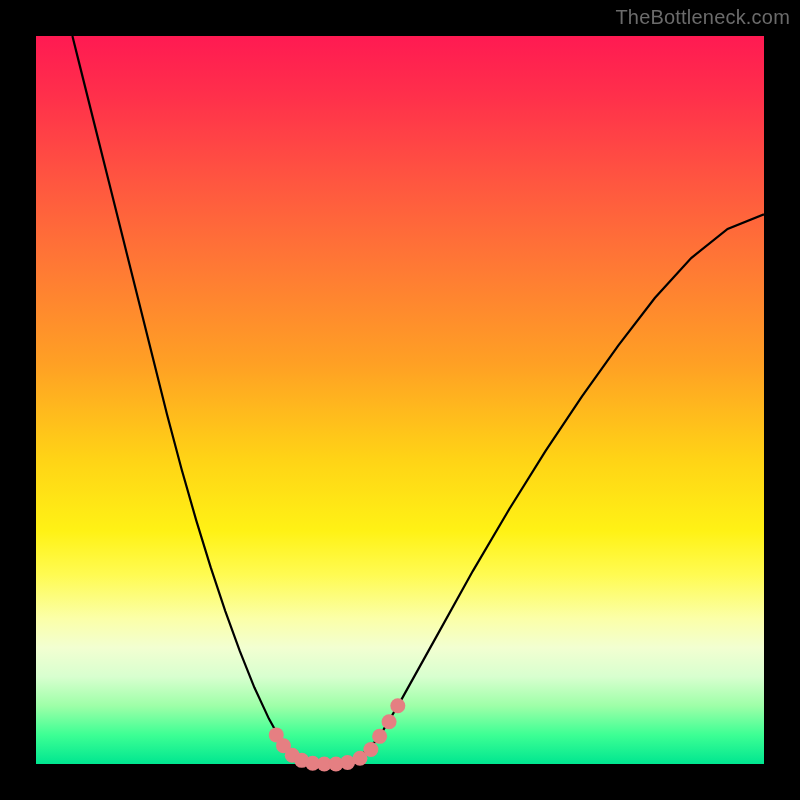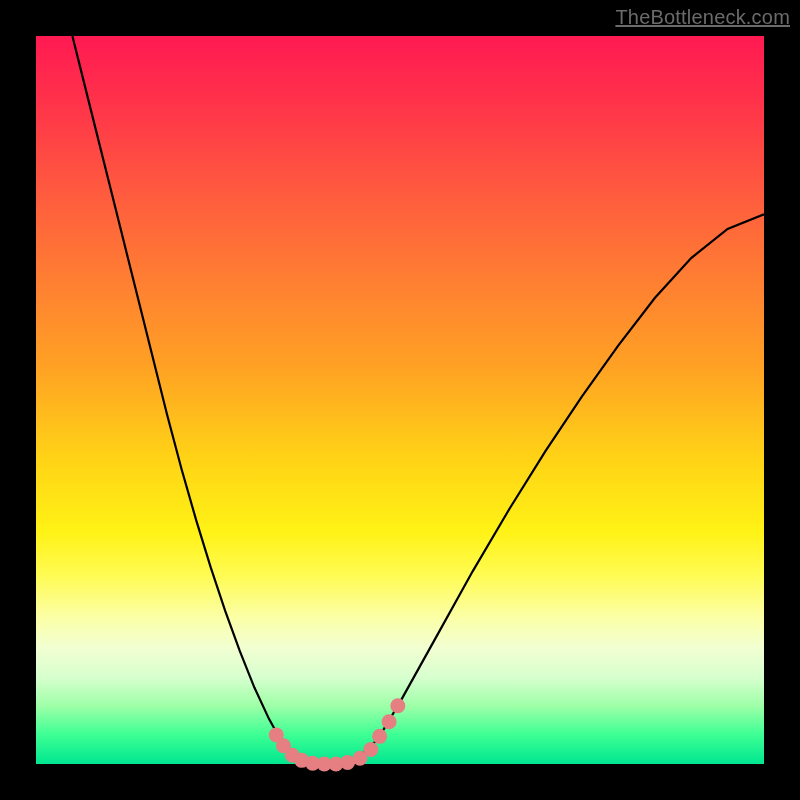--- a/index.html
+++ b/index.html
@@ -44,21 +44,20 @@
     );
   }
   .watermark {
     position: absolute;
     top: 6px;
     right: 10px;
     color: #6b6b6b;
     font-size: 20px;
     letter-spacing: 0.2px;
     user-select: none;
-    text-decoration: underline;
   }
   svg.curve {
     position: absolute;
     left: 0;
     top: 0;
     width: 728px;
     height: 728px;
     overflow: visible;
   }
 </style>

